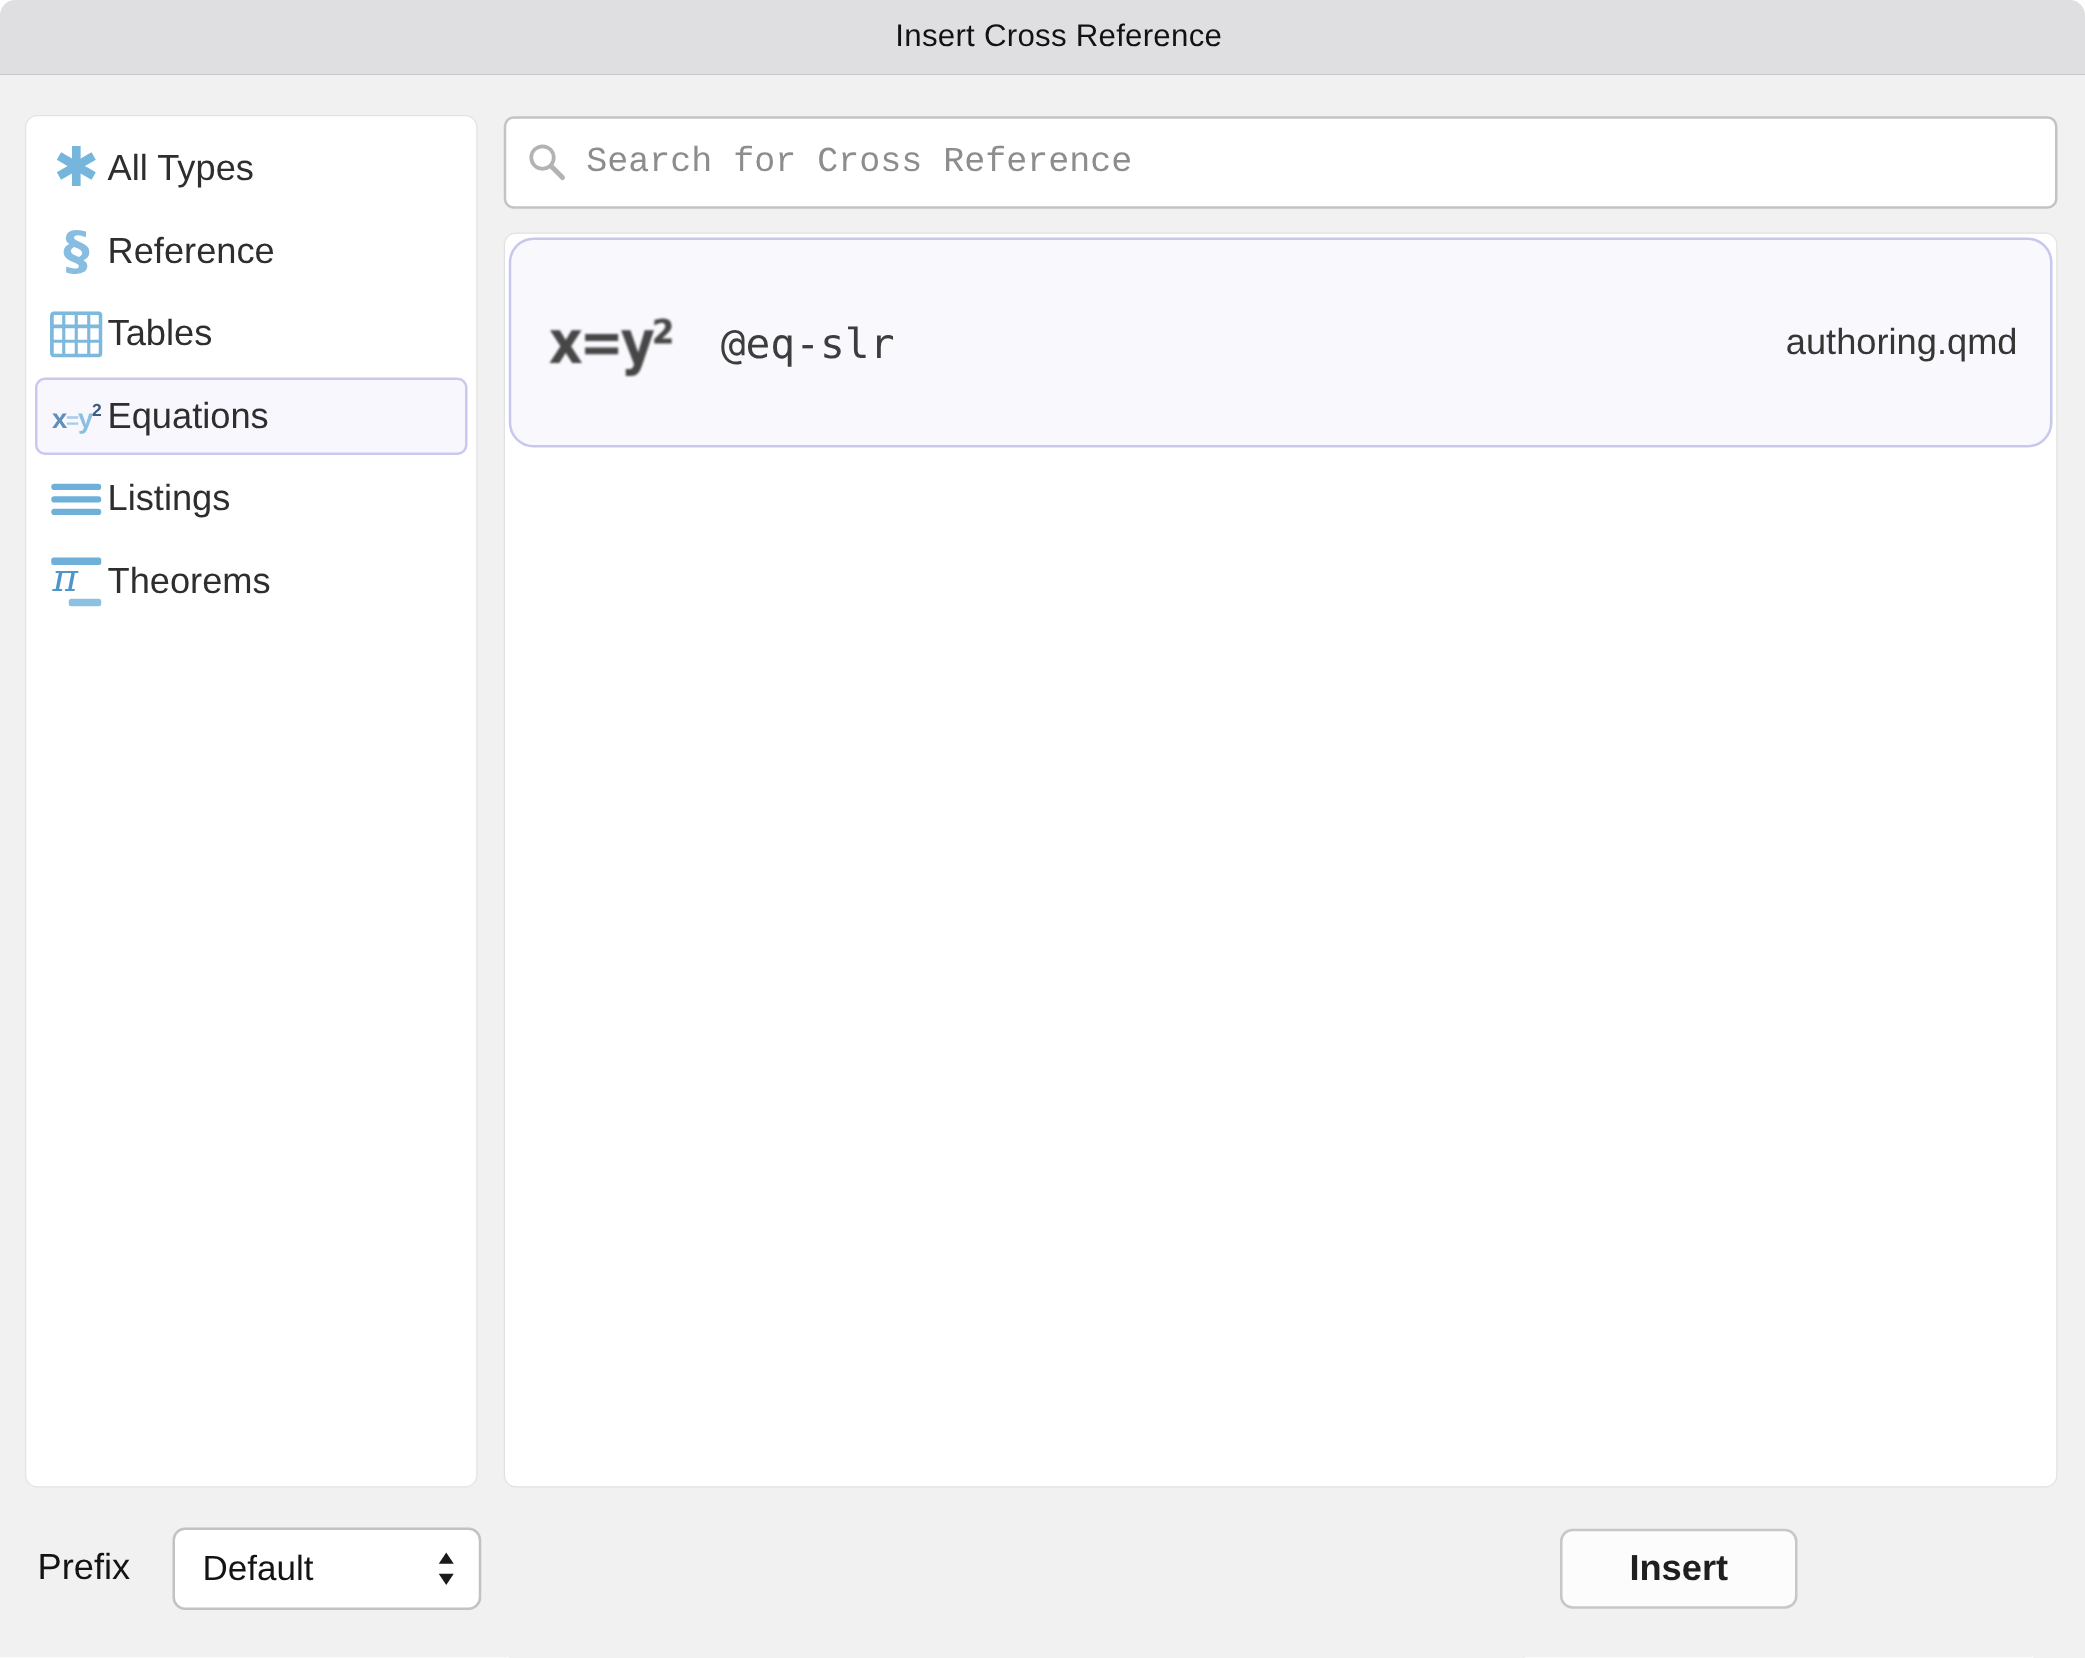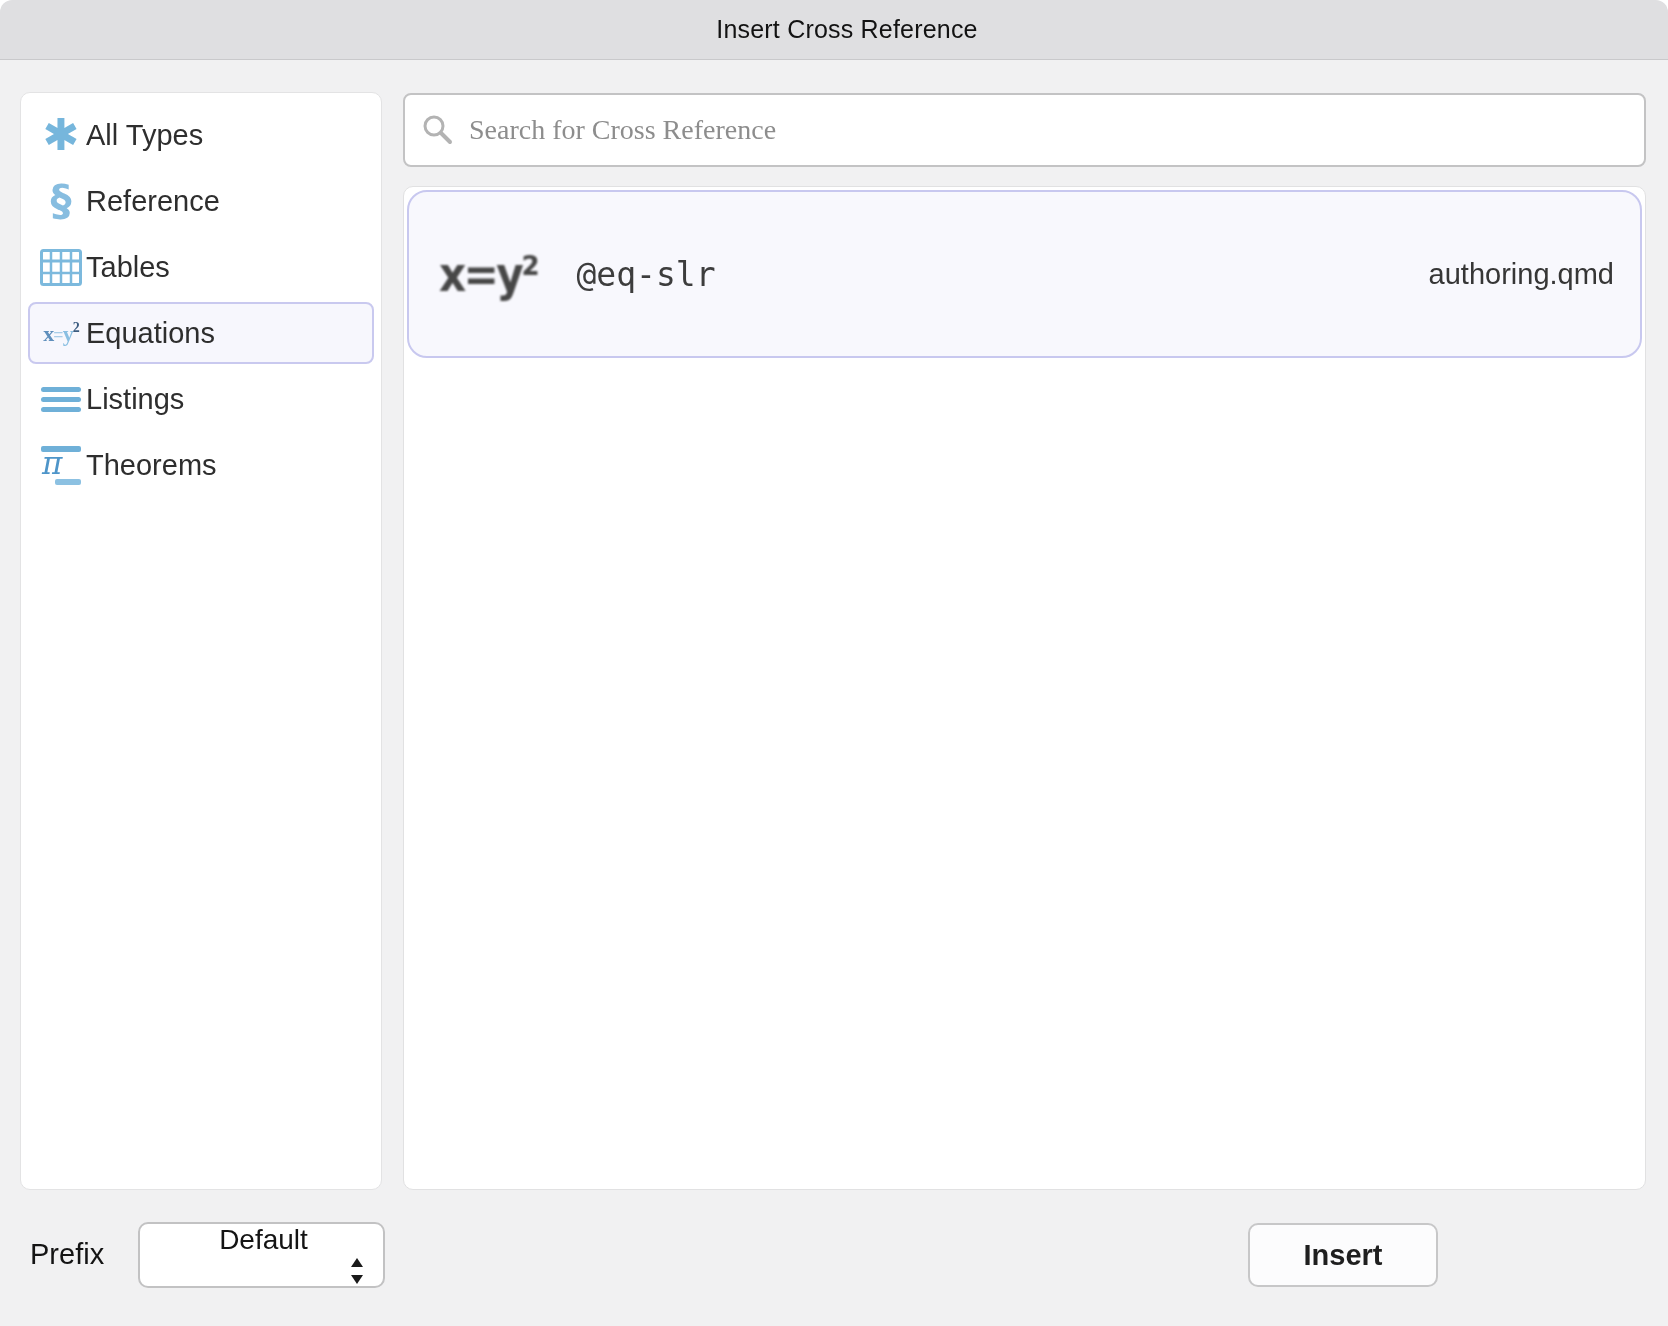--- a/index.html
+++ b/index.html
@@ -14,50 +14,50 @@
   .sidebar{position:absolute;left:20px;top:92px;width:362px;height:1098px;background:#ffffff;border:1px solid #e3e3e4;border-radius:10px;box-sizing:border-box;padding-top:7px;}
   .side-item{height:62px;margin:4px 7px;display:flex;align-items:center;border:2px solid transparent;border-radius:8px;box-sizing:border-box;cursor:default;}
   .side-item.selected{background:#f7f7fd;border-color:#c9c9ef;}
   .side-icon{width:44px;margin-left:9px;display:flex;align-items:center;justify-content:center;flex:none;}
   .side-label{margin-left:3px;font-size:29px;color:#2e2e2e;white-space:nowrap;}
 
   
   .glyph{font-family:"DejaVu Sans",sans-serif;line-height:1;}
   .glyph.ast{font-size:44px;color:#76b6dc;}
   .glyph.sect{font-size:42px;color:#87bde0;font-weight:bold;}
-  .eq-small{font-family:Liberation Serif, serif;font-weight:700;font-size:22px;letter-spacing:-1px;line-height:1;white-space:nowrap;}
+  .eq-small{font-family:Liberation Sans, sans-serif;font-weight:700;font-size:22px;letter-spacing:-1px;line-height:1;white-space:nowrap;}
   .eq-small i{font-style:normal;}
   .eq-small .ex{color:#5f8fbc;}
   .eq-small .eqs{color:#a9cde8;font-size:18px;}
   .eq-small .ey{color:#8abfe2;}
   .eq-small .e2{color:#3c5c80;font-size:14px;vertical-align:9px;}
   .listing-bars{display:flex;flex-direction:column;gap:5px;}
   .listing-bars i{display:block;width:40px;height:5px;background:#6fb0d8;border-radius:2.5px;}
   .theorem-art{position:relative;width:40px;height:42px;}
   .theorem-art .t-top{position:absolute;top:2px;left:0;width:40px;height:6px;background:#6fb0d8;border-radius:2px;}
   .theorem-art .t-pi{position:absolute;top:3px;left:1px;font-family:"DejaVu Serif",serif;font-style:italic;font-size:31px;color:#4e95c9;line-height:1.05;}
   .theorem-art .t-bot{position:absolute;bottom:1px;left:14px;width:26px;height:6px;background:#8cc1e2;border-radius:2px;}
 
   
   .search-box{position:absolute;left:403px;top:93px;width:1243px;height:74px;background:#ffffff;border:2px solid #c3c3c4;border-radius:8px;box-sizing:border-box;display:flex;align-items:center;padding:0 16px;}
   .search-box svg{flex:none;margin-right:12px;}
-  .search-box input{flex:1;border:none;outline:none;background:transparent;font-size:28px;color:#ef4444;font-family:Liberation Serif, serif;}
+  .search-box input{flex:1;border:none;outline:none;background:transparent;font-size:28px;color:#ef4444;font-family:Liberation Mono, monospace;}
   .search-box input::placeholder{color:#8d8d8d;opacity:1;}
 
   
   .results-panel{position:absolute;left:403px;top:186px;width:1243px;height:1004px;background:#ffffff;border:1px solid #e1e1e2;border-radius:10px;box-sizing:border-box;padding:3px;}
   .result-item{height:168px;border:2px solid transparent;border-radius:20px;box-sizing:border-box;display:flex;align-items:center;padding:0 26px 0 30px;}
   .result-item.selected{background:#f8f8fd;border-color:#c8c8ef;}
   .eq-big{font-family:"DejaVu Sans",sans-serif;font-weight:700;font-size:48px;letter-spacing:-3px;color:#474747;transform:scaleX(.88);transform-origin:left center;filter:blur(1px);white-space:nowrap;flex:none;}
   .result-ref{margin-left:26px;font-family:"DejaVu Sans Mono",monospace;font-size:33px;color:#3d3d3d;white-space:nowrap;}
   .result-file{margin-left:auto;font-size:29px;color:#363636;white-space:nowrap;}
 
   
   .prefix-label{position:absolute;left:30px;top:1238px;font-size:29px;color:#141414;}
-  .prefix-select{position:absolute;left:138px;top:1222px;width:247px;height:66px;background:#ffffff;border:2px solid #c2c2c3;border-radius:10px;box-sizing:border-box;display:flex;align-items:center;padding:0 18px 0 22px;cursor:default;flex-direction:column;}
+  .prefix-select{position:absolute;left:138px;top:1222px;width:247px;height:66px;background:#ffffff;border:2px solid #c2c2c3;border-radius:10px;box-sizing:border-box;display:flex;align-items:center;padding:0 18px 0 22px;cursor:default;}
   .prefix-select .value{font-size:28px;color:#141414;}
   .prefix-select svg{margin-left:auto;flex:none;}
   .btn{position:absolute;top:1223px;height:64px;background:#fcfcfd;border:2px solid #c7c7c8;border-radius:10px;box-sizing:border-box;display:flex;align-items:center;justify-content:center;font-size:29px;color:#1f1f1f;cursor:default;}
   .btn-insert{left:1248px;width:190px;font-weight:700;}
   .btn-cancel{left:1457px;width:189px;}
 </style>
 </head>
 <body>
 
 <div class="window">

